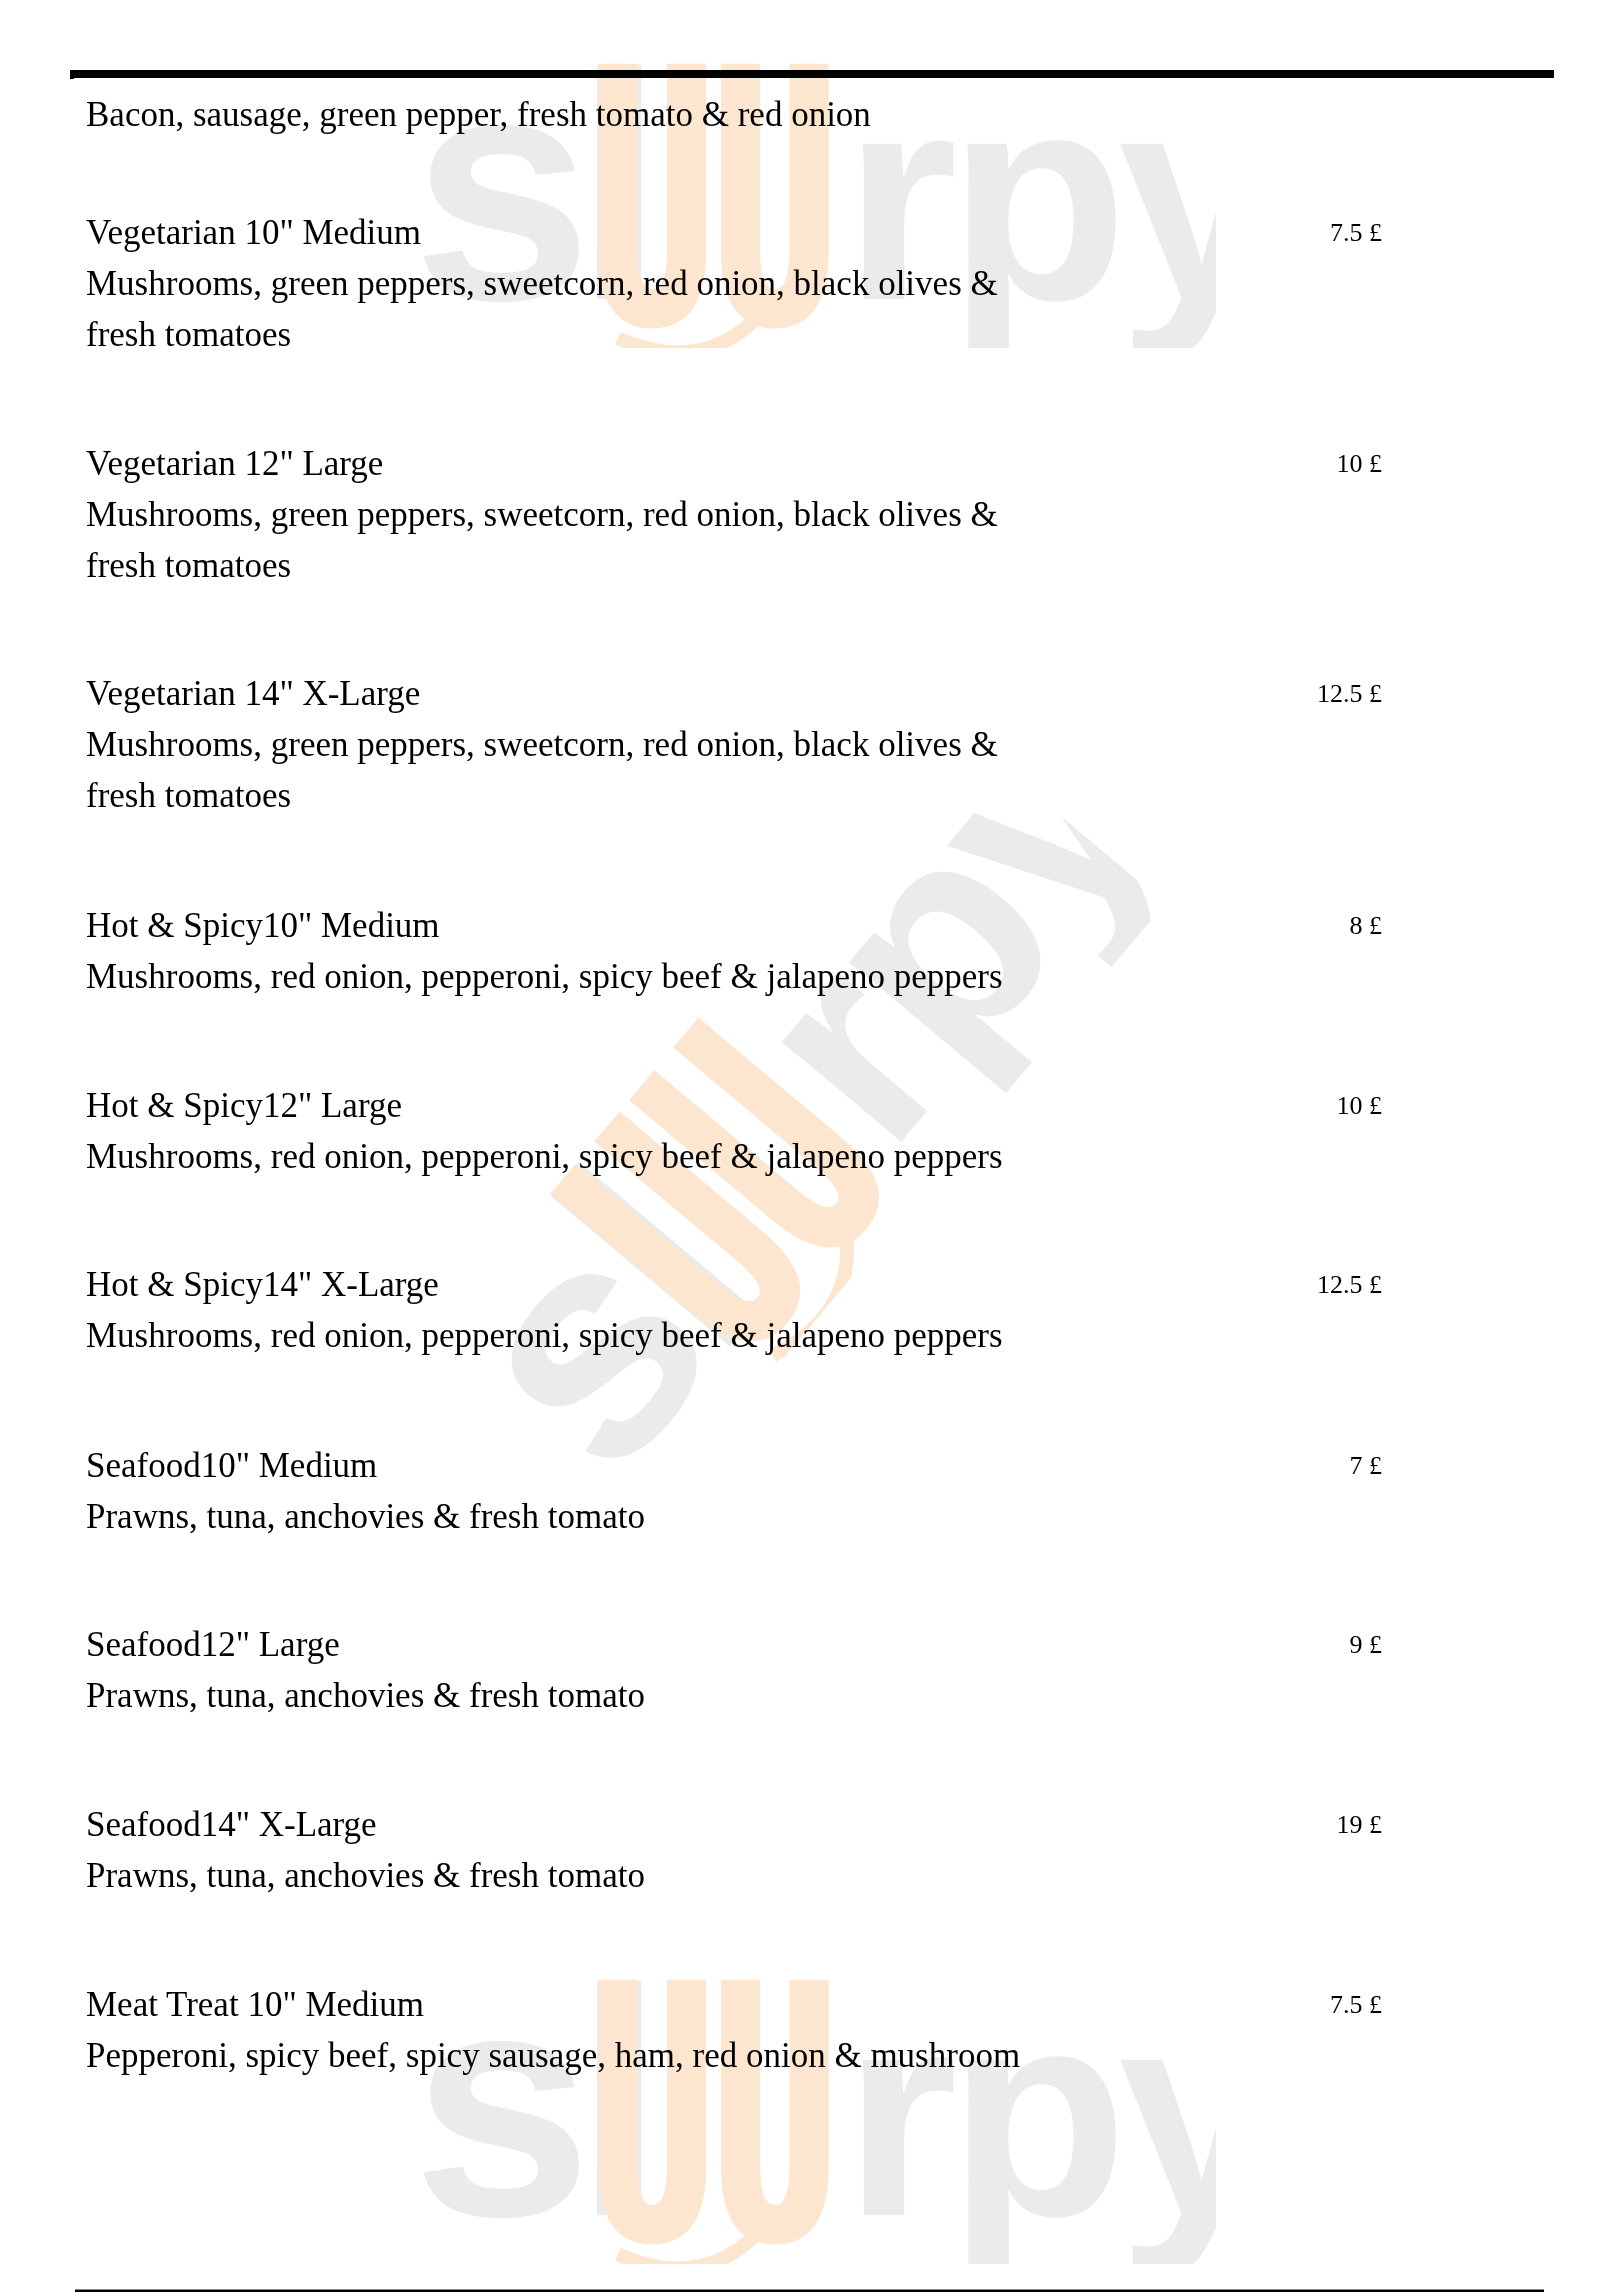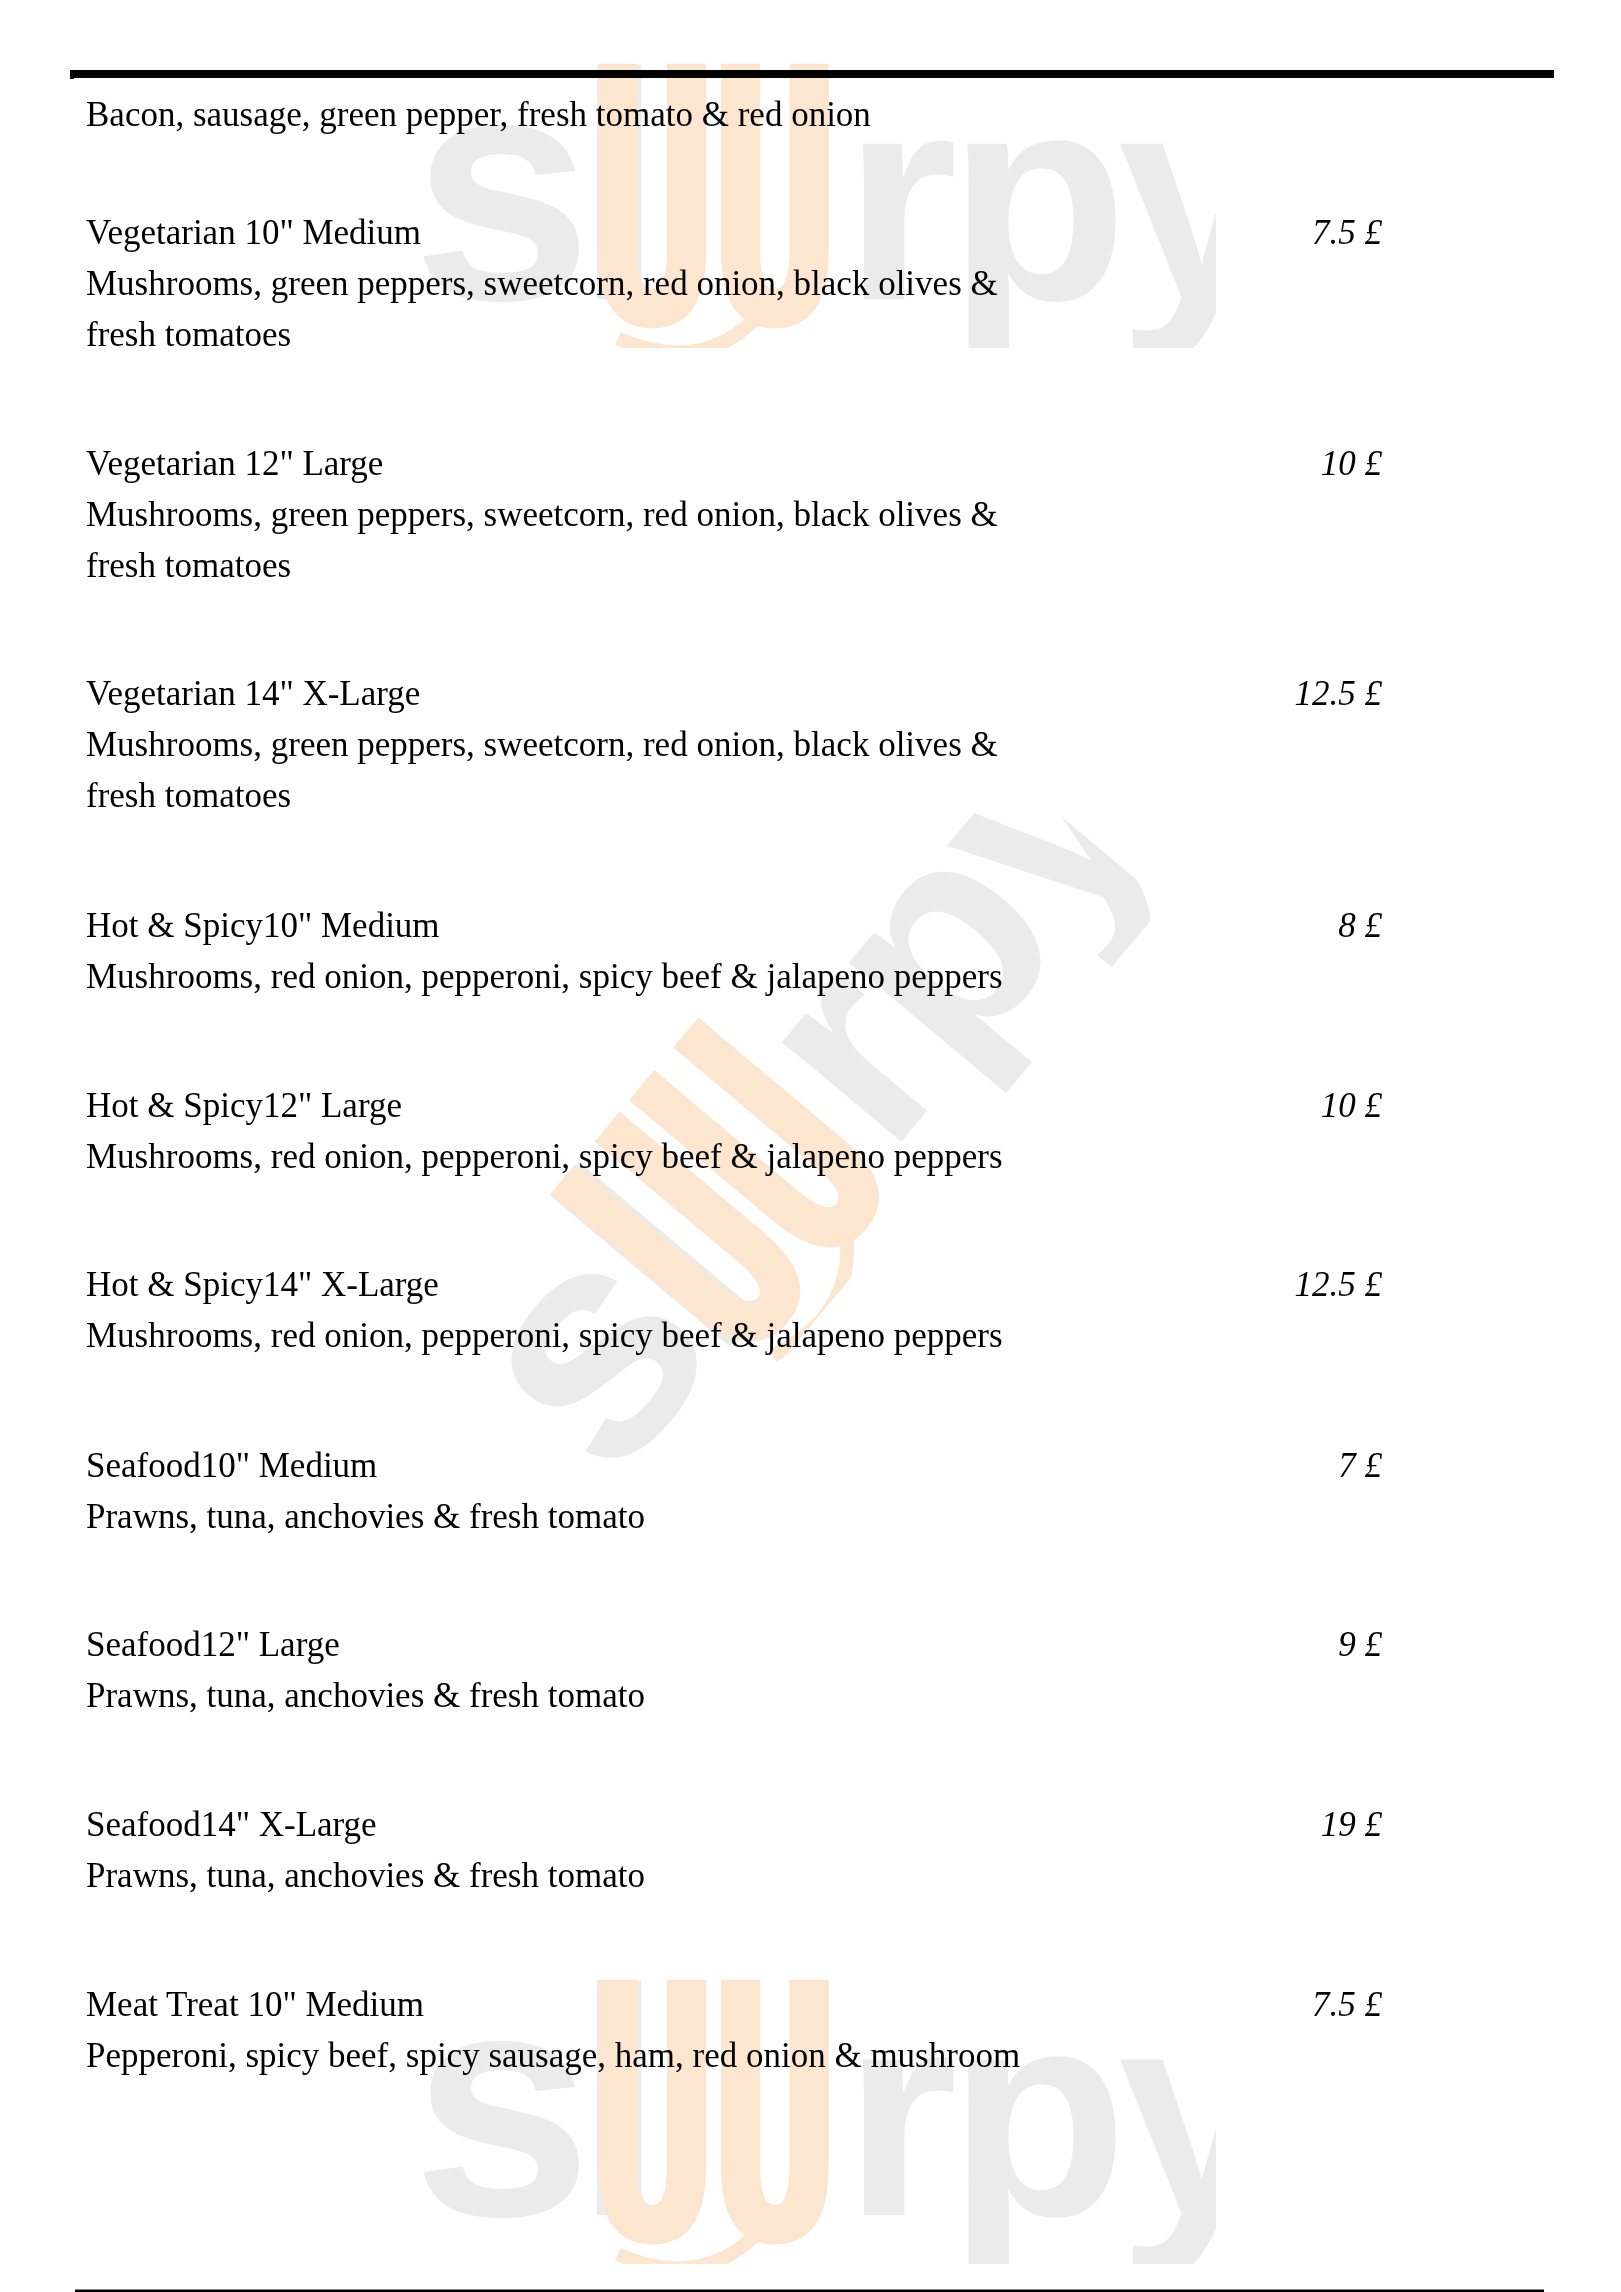--- a/index.html
+++ b/index.html
@@ -60,25 +60,24 @@
     .line {
       font-size: 35px;
       line-height: 51px;
       white-space: nowrap;
       display: block;
     }
     .price {
       position: absolute;
       right: 0;
       top: 0;
-      font-size: 35px;
+      font-size: 26px;
       line-height: 51px;
       white-space: nowrap;
       text-align: right;
-      font-style: italic;
     }
   </style>
 </head>
 <body>
 
 <div class="watermark" style="left:412px; top:54px;">
   <svg viewBox="0 0 820 300">
     <text x="0" y="250" font-family="Liberation Sans, DejaVu Sans, sans-serif" font-weight="bold" font-size="330" fill="#ebebeb" letter-spacing="-18">sl</text>
     <path d="M190 10 L190 200 Q190 280 245 280 Q300 280 300 200 L300 10 L260 10 L260 200 Q260 240 245 240 Q230 240 230 200 L230 10 Z" fill="#fde6cf"></path>
     <path d="M315 10 L315 200 Q315 280 370 280 Q425 280 425 200 L425 10 L385 10 L385 200 Q385 240 370 240 Q355 240 355 200 L355 10 Z" fill="#fde6cf"></path>

